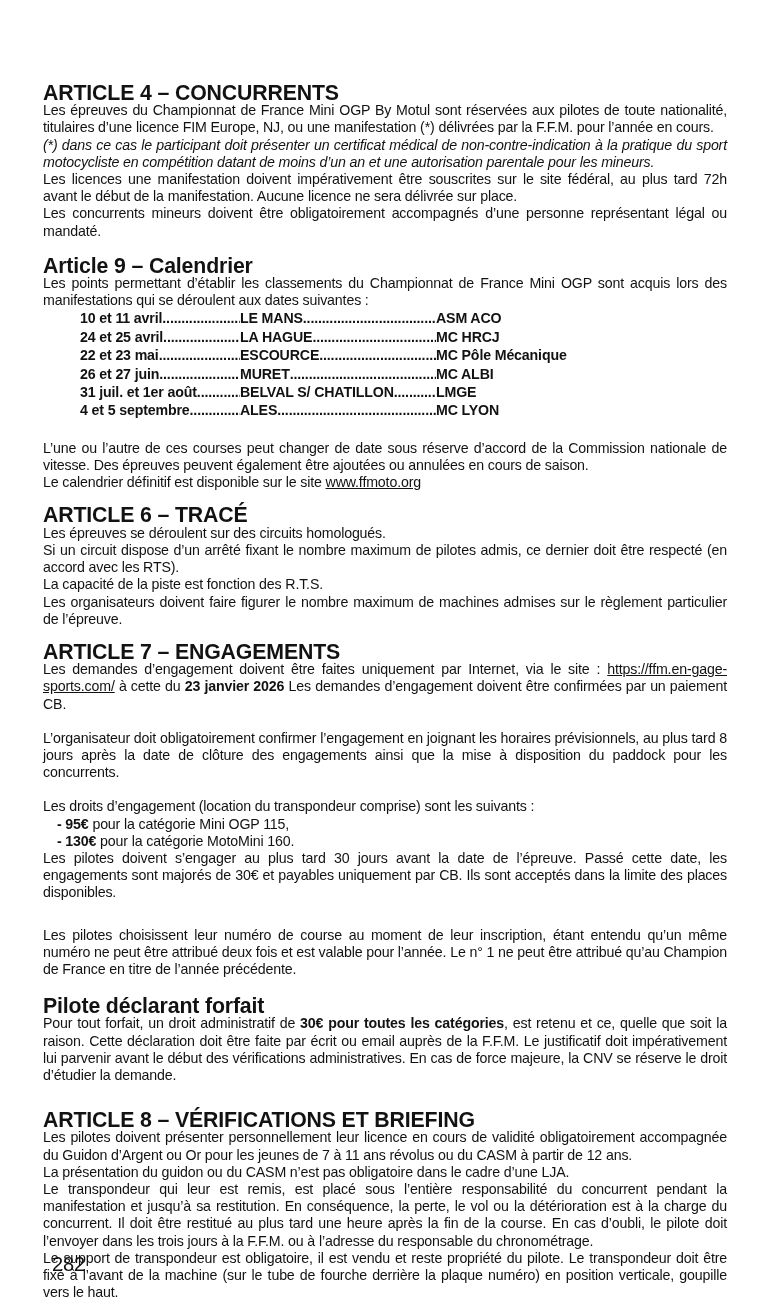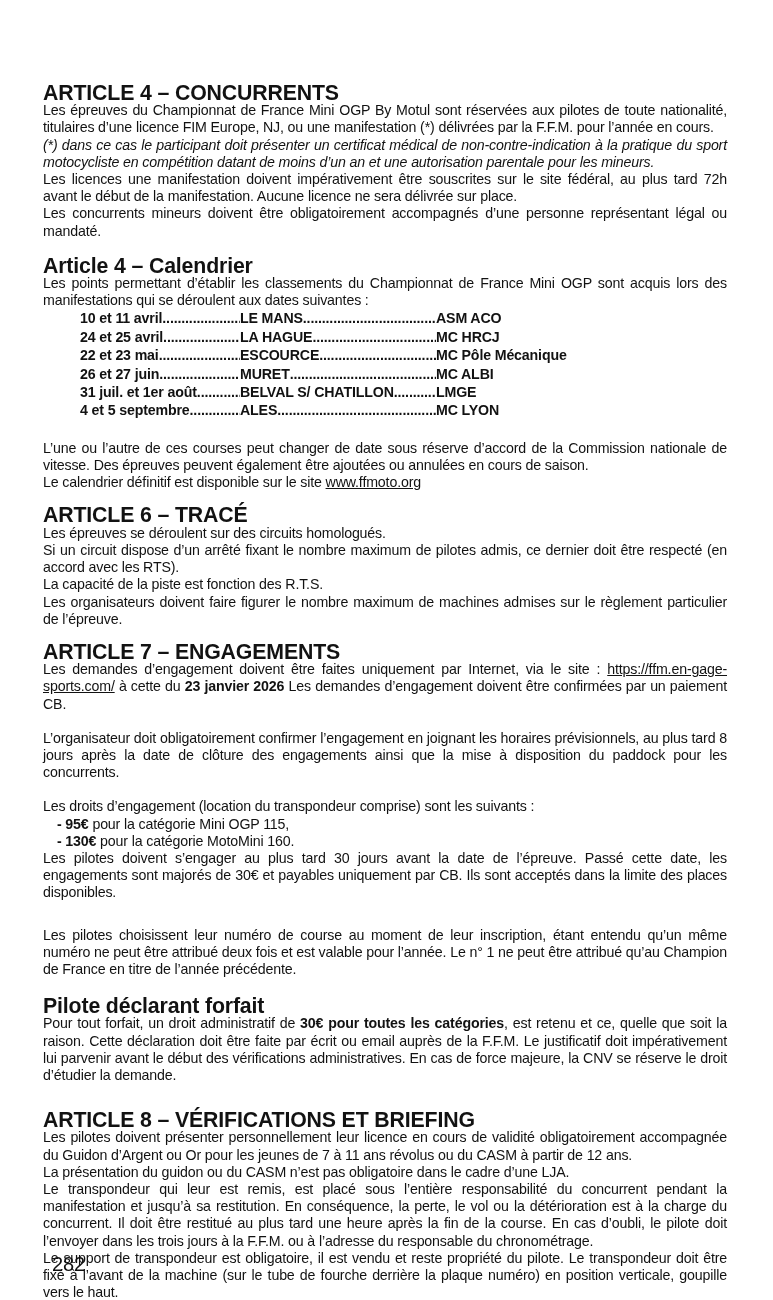--- a/index.html
+++ b/index.html
@@ -57,21 +57,21 @@
 <body>
 
 <main class="page">
 
   <h2 class="head" style="margin:0">ARTICLE 4 – CONCURRENTS</h2>
   <p>Les épreuves du Championnat de France Mini OGP By Motul sont réservées aux pilotes de toute nationalité, titulaires d’une licence FIM Europe, NJ, ou une manifestation (*) délivrées par la F.F.M. pour l’année en cours.</p>
   <p class="italic">(*) dans ce cas le participant doit présenter un certificat médical de non-contre-indication à la pratique du sport motocycliste en compétition datant de moins d’un an et une autorisation parentale pour les mineurs.</p>
   <p>Les licences une manifestation doivent impérativement être souscrites sur le site fédéral, au plus tard 72h avant le début de la manifestation. Aucune licence ne sera délivrée sur place.</p>
   <p>Les concurrents mineurs doivent être obligatoirement accompagnés d’une personne représentant légal ou mandaté.</p>
 
-  <h2 class="head gap-18" style="margin-bottom:0">Article 4 – Calendrier</h2>
+  <h2 class="head gap-18" style="margin-bottom:0">Article 9 – Calendrier</h2>
   <p>Les points permettant d’établir les classements du Championnat de France Mini OGP sont acquis lors des manifestations qui se déroulent aux dates suivantes :</p>
 
   <div class="cal">
     <div class="cal-row">
       <span class="cal-date">
           <span class="lbl">10 et 11 avril</span>
           <span class="leader">......................................................................................................................................................</span>
         </span>
       <span class="cal-venue">
           <span class="lbl">LE MANS</span>

